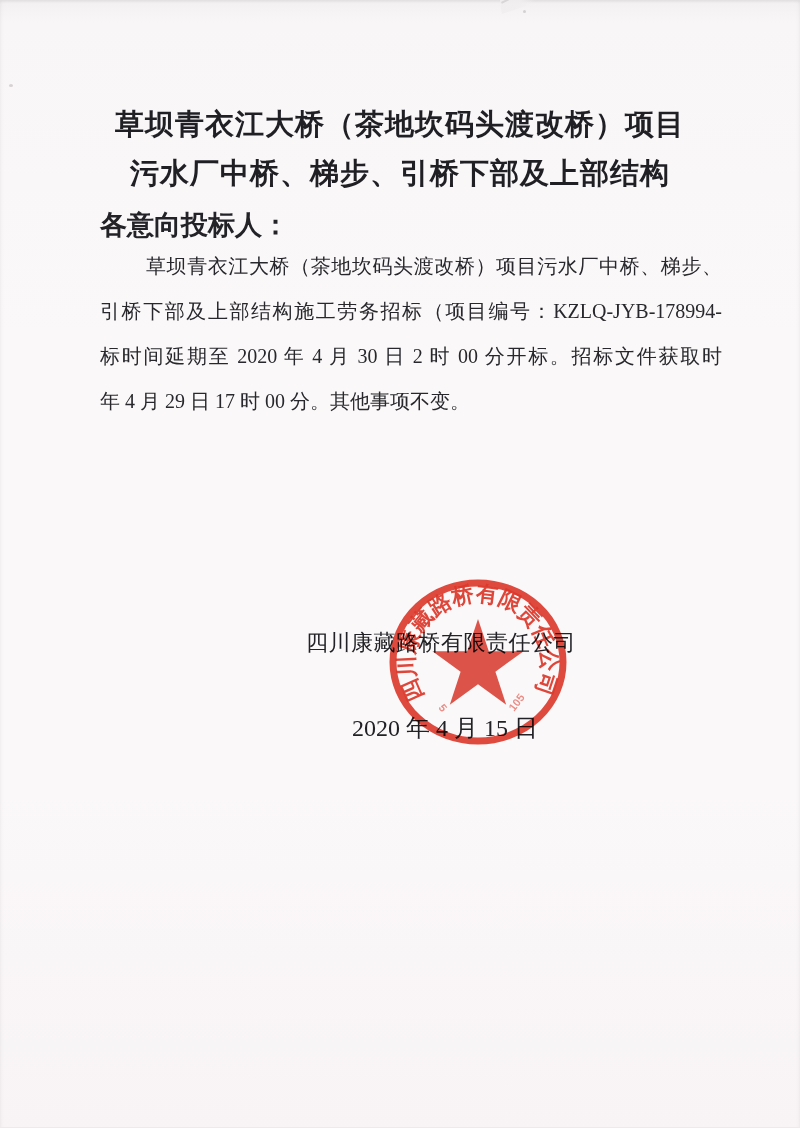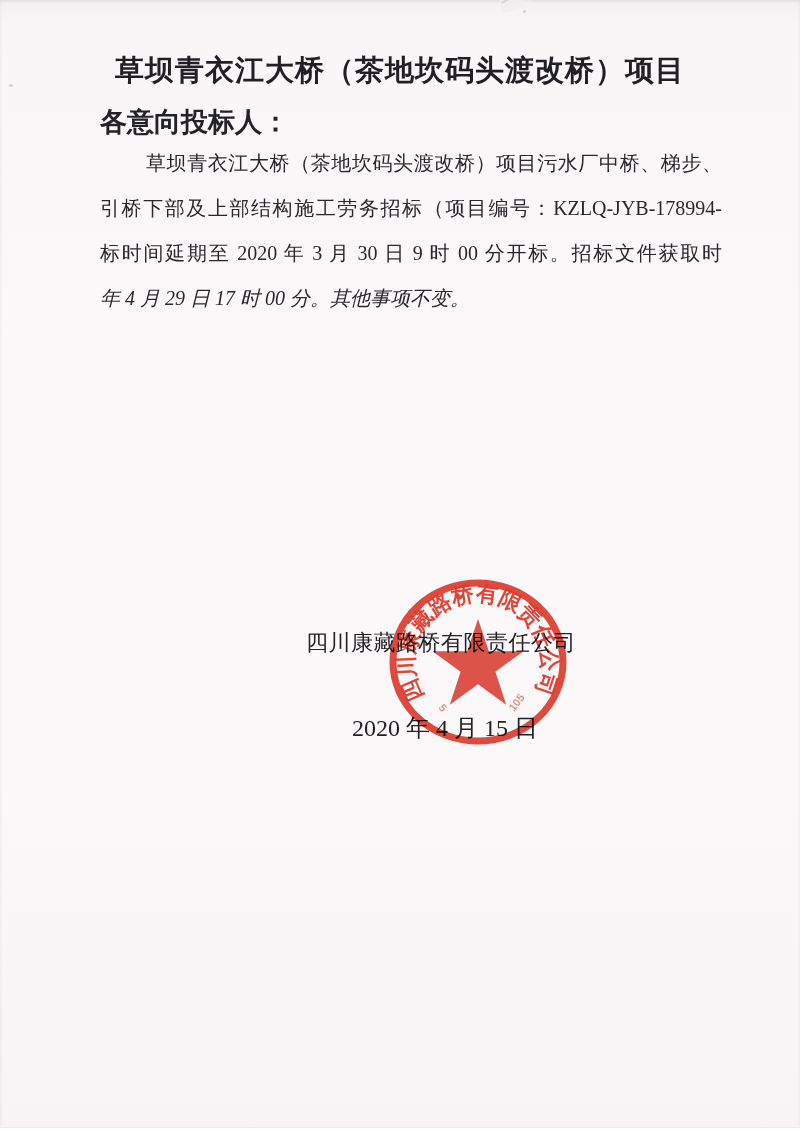--- a/index.html
+++ b/index.html
@@ -27,37 +27,37 @@
   .fold-fill {
     position: absolute; left: 500px; top: 0px; width: 44px; height: 14px;
     background: linear-gradient(115deg, #f1eeef 40%, rgba(241,238,239,0) 70%);
     clip-path: polygon(0 0, 100% 0, 4% 100%);
     opacity: 0.9;
   }
   .speck { position: absolute; background: #b9b5b6; border-radius: 50%; opacity: 0.55; }
   .speck.s1 { left: 9px;  top: 84px; width: 4px; height: 3px; }
   .speck.s2 { left: 523px; top: 10px; width: 3px; height: 3px; }
 
-  .title-block { padding-top: 46px; text-align: center; }
+  .title-block { padding-top: 100px; text-align: center; }
   .title-line {
     font-size: 29px; font-weight: 700; line-height: 49px;
     letter-spacing: 1px; color: #1f1f24;
   }
   .salutation {
     margin: 10px 0 0 100px;
     font-family: Liberation Serif, serif;
     font-size: 27px; font-weight: 700; line-height: 34px; color: #232327;
   }
   .para { margin: 2px 78px 0 100px; width: 622px; }
   .para .line {
     font-size: 20px; line-height: 45px; white-space: nowrap;
     text-align: justify; text-align-last: justify; color: #28282c;
   }
   .para .line.first { text-indent: 46px; }
-  .para .line.last  { text-align-last: left; white-space: normal; font-style: italic; }
+  .para .line.last  { text-align-last: left; white-space: normal; }
 
   .company-line {
     position: absolute; left: 306px; top: 628px;
     font-size: 22px; letter-spacing: 0.5px; color: #222226;
   }
   .date-line {
     position: absolute; left: 352px; top: 712px;
     font-size: 24px; color: #222226;
   }
   .seal-svg {
@@ -78,28 +78,29 @@
 
 <div class="page">
 
   <div class="fold-fill"></div>
   <div class="fold-mark"></div>
   <div class="speck s1"></div>
   <div class="speck s2"></div>
 
   <div class="title-block">
     <div class="title-line">草坝青衣江大桥（茶地坎码头渡改桥）项目</div>
+    <div class="title-line">污水厂中桥、梯步、引桥下部及上部结构</div>
   </div>
 
   <div class="salutation">各意向投标人：</div>
 
   <div class="para">
     <div class="line first">草坝青衣江大桥（茶地坎码头渡改桥）项目污水厂中桥、梯步、</div>
     <div class="line">引桥下部及上部结构施工劳务招标（项目编号：KZLQ-JYB-178994-</div>
-    <div class="line">标时间延期至 2020 年 3 月 30 日 9 时 00 分开标。招标文件获取时</div>
+    <div class="line">标时间延期至 2020 年 4 月 30 日 2 时 00 分开标。招标文件获取时</div>
     <div class="line last">年 4 月 29 日 17 时 00 分。其他事项不变。</div>
   </div>
 
   <div class="company-line">四川康藏路桥有限责任公司</div>
   <div class="date-line">2020 年 4 月 15 日</div>
 
   <svg class="seal-svg" width="200" height="200" viewBox="-100 -100 200 200" aria-hidden="true">
 
     <ellipse cx="0" cy="0" rx="85" ry="79" fill="none" stroke="#e0392b" stroke-width="7" opacity="0.9"></ellipse>
 

